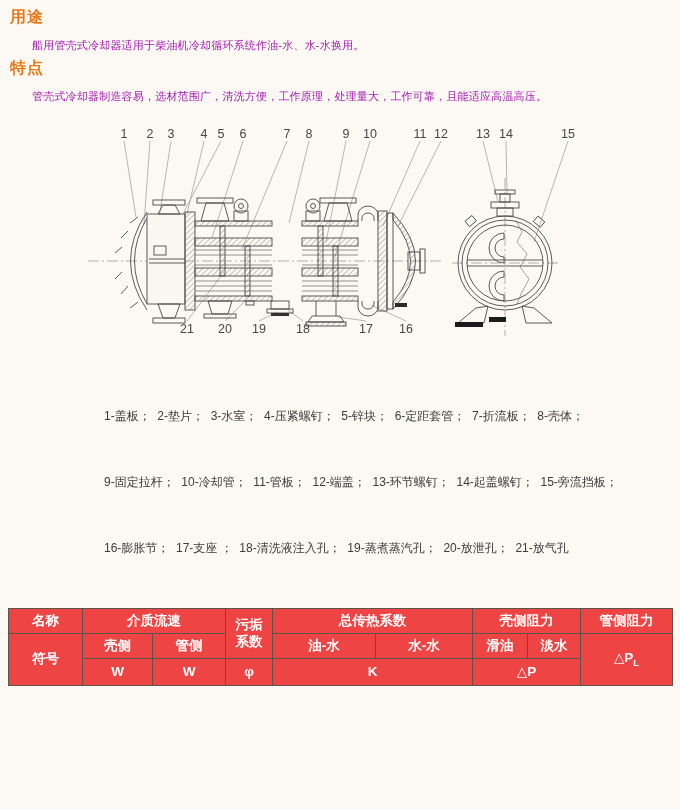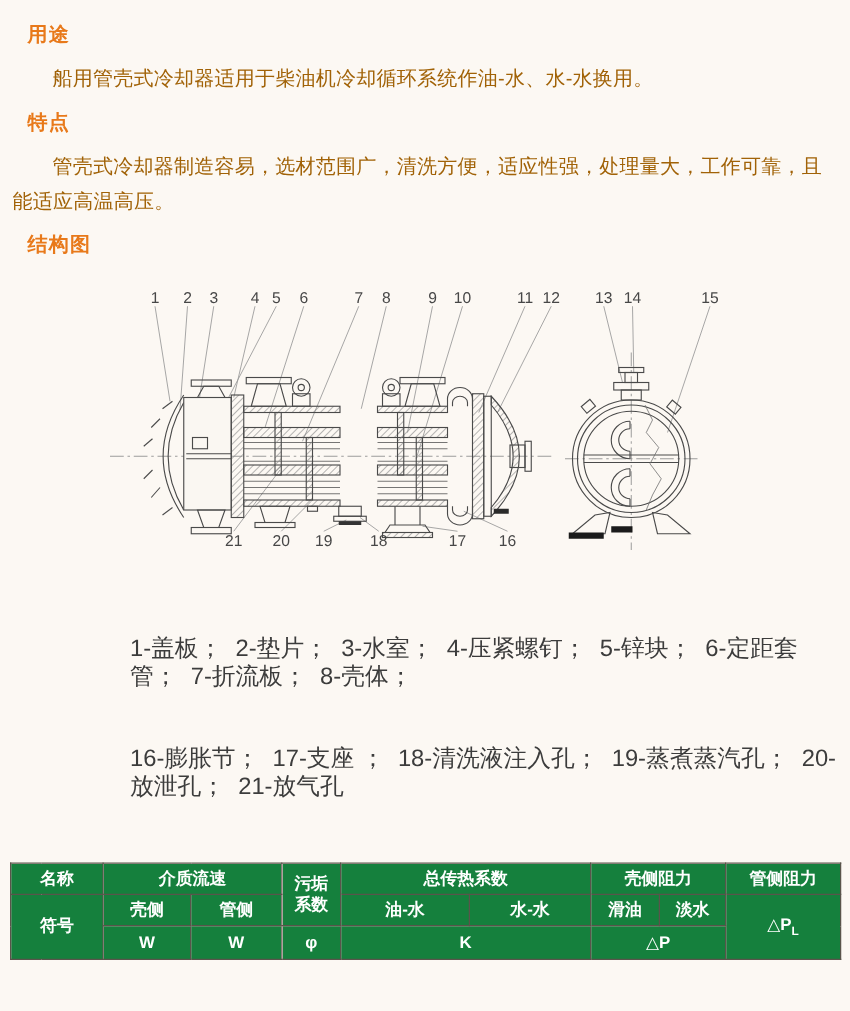--- a/index.html
+++ b/index.html
@@ -7,53 +7,52 @@
     width:680px;height:809px;
     background:#fcf8f3;
     font-family:"Liberation Sans","DejaVu Sans",sans-serif;
     color:#3a3a3a;
     position:relative;overflow:hidden;
     box-sizing:border-box;
     padding:8px 10px 0 10px;
   }
   h2.sec{
     color:#e8791a;font-size:16px;font-weight:bold;
-    margin:12px;line-height:18px;letter-spacing:1px;
+    margin:0;line-height:18px;letter-spacing:1px;
   }
   p.body{
-    font-size:16px;line-height:28px;margin:5px 0 0 0;
-    text-indent:2em;color:#a16207;letter-spacing:0.2px;
+    font-size:11px;line-height:28px;margin:5px 0 0 0;
+    text-indent:2em;color:#a21caf;letter-spacing:0.2px;
   }
   .mt8{margin-top:9px}.mt6{margin-top:6px}.mt2{margin-top:2px}
   .diagram-wrap{margin-top:4px;height:235px;}
   svg text{font-family:"Liberation Sans","DejaVu Sans",sans-serif;font-size:12.5px;fill:#474747;}
-  .parts{margin-top:12px;padding-left:94px;font-size:19px;line-height:22px;color:#3c3c3c;white-space:pre-wrap;}
+  .parts{margin-top:12px;padding-left:94px;font-size:12px;line-height:22px;color:#3c3c3c;white-space:pre-wrap;}
   .perf-heading{margin-top:32px;}
   table.ptable{border-collapse:collapse;table-layout:fixed;width:664px;margin-top:5px;margin-left:-2px;}
   table.ptable td{text-align:center;vertical-align:middle;padding:1px 2px;overflow:hidden;}
   td.oh{
-    background:#15803d;color:#ffffff;font-weight:bold;
+    background:#ef4444;color:#ffffff;font-weight:bold;
     border:1px solid #5a544b;font-size:13.5px;line-height:1.22;white-space:pre-line;
   }
   tr.hr1{height:25px}tr.hr2{height:25px}tr.hr3{height:27px}
   sub{font-size:9.5px;}
 </style>
 </head>
 <body>
 
 <div class="page">
 
   <h2 class="sec">用途</h2>
   <p class="body">船用管壳式冷却器适用于柴油机冷却循环系统作油-水、水-水换用。</p>
 
 
   <h2 class="sec mt6">特点</h2>
-  <p class="body">管壳式冷却器制造容易，选材范围广，清洗方便，适应性强，处理量大，工作可靠，且能适应高温高压。</p>
-
-  <h2 class="sec mt2">结构图</h2>
+  <p class="body">管壳式冷却器制造容易，选材范围广，清洗方便，工作原理，处理量大，工作可靠，且能适应高温高压。</p>
+
 
   <div class="diagram-wrap">
   <svg width="660" height="235" viewBox="10 0 660 235">
     <defs>
       <pattern id="ht" width="4" height="4" patternUnits="userSpaceOnUse" patternTransform="rotate(45)">
         <line x1="0" y1="0" x2="0" y2="4" stroke="#8a8a8a" stroke-width="1"></line>
       </pattern>
     </defs>
 
     <g stroke="#9a9a9a" stroke-width="0.7">
@@ -223,20 +222,21 @@
       <text x="259" y="219">19</text>
       <text x="303" y="219">18</text>
       <text x="366" y="219">17</text>
       <text x="406" y="219">16</text>
     </g>
   </svg>
   </div>
 
   <div class="parts">
     <div>1-盖板；  2-垫片；  3-水室；  4-压紧螺钉；  5-锌块；  6-定距套管；  7-折流板；  8-壳体；</div>
+    <div>9-固定拉杆；  10-冷却管；  11-管板；  12-端盖；  13-环节螺钉；  14-起盖螺钉；  15-旁流挡板；</div>
     <div>16-膨胀节；  17-支座 ；  18-清洗液注入孔；  19-蒸煮蒸汽孔；  20-放泄孔；  21-放气孔</div>
   </div>
 
 
   <table class="ptable">
     <colgroup>
       <col style="width:24px">
         <col style="width:50px">
         <col style="width:70px">
         <col style="width:73px">

